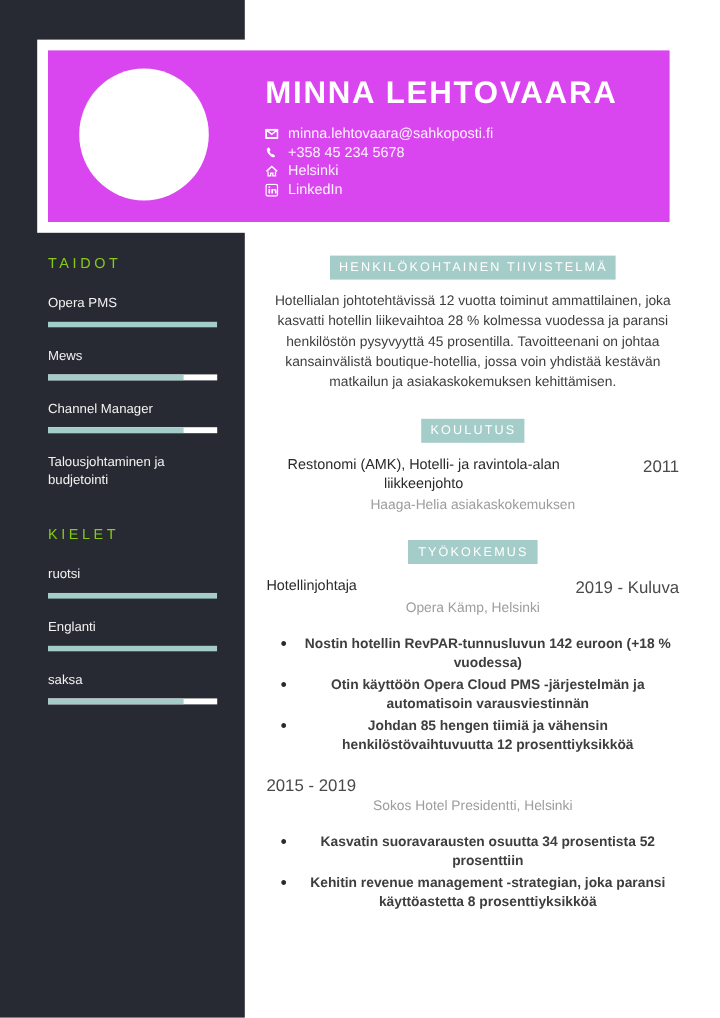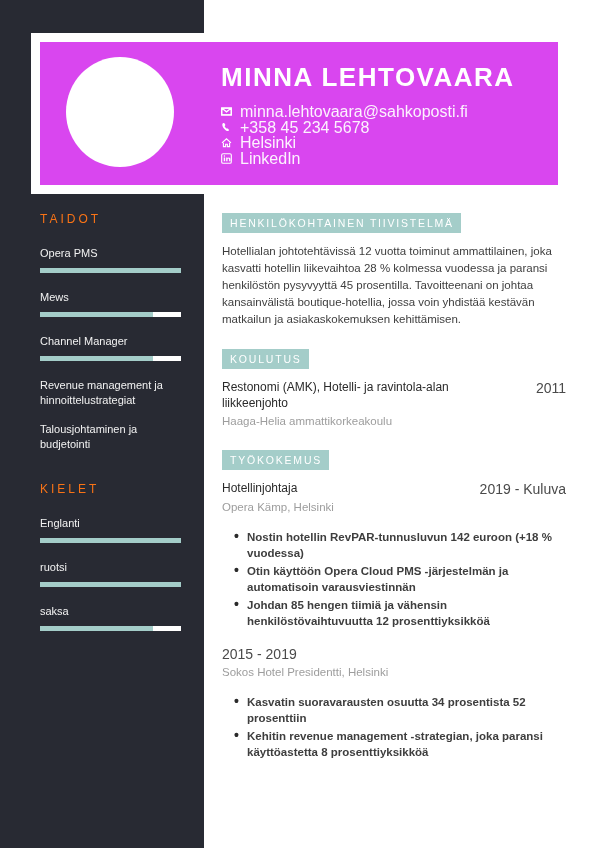--- a/index.html
+++ b/index.html
@@ -12,21 +12,21 @@
     color:#3e3e3e;
   }
 
   
   .sidebar {
     position:absolute; left:0; top:0; width:204px; height:848px;
     background:#282a33;
   }
   .sidebar-inner { padding:212px 22px 0 40px; }
   .side-heading {
-    color:#f97316; font-size:12px; letter-spacing:3px; font-weight:400;
+    color:#84cc16; font-size:12px; letter-spacing:3px; font-weight:400;
     margin-bottom:20px;
   }
   .skill-item { margin-bottom:17px; }
   .skill-label {
     color:#f2f2f2; font-size:11px; line-height:15px; margin-bottom:7px;
   }
   .skill-track {
     width:141px; height:5px; background:#ffffff; overflow:hidden;
   }
   .skill-fill { height:100%; background:#a4cdc9; }
@@ -46,28 +46,28 @@
     width:108px; height:110px; border-radius:50%; background:#ffffff;
   }
   .header-text { position:absolute; left:181px; top:20px; width:330px; }
   .person-name {
     color:#ffffff; font-size:26px; font-weight:700; letter-spacing:1.5px;
     white-space:nowrap;
   }
   .contact-list { margin-top:13px; }
   .contact-row {
     display:flex; align-items:flex-end; margin-bottom:4.5px;
-    color:rgba(255,255,255,0.93); font-size:16px; line-height:11px;
+    color:rgba(255,255,255,0.93); font-size:12px; line-height:11px;
   }
   .contact-icon { width:11px; height:11px; margin-right:8px; flex:0 0 11px; display:inline-flex; }
   .contact-icon svg { width:11px; height:11px; fill:#ffffff; }
 
   
   .main {
-    position:absolute; left:222px; top:213px; width:344px;
+    position:absolute; left:222px; top:213px; width:344px;text-align:center;
   }
   .chip {
     display:inline-block; background:#a4cdc9; color:#ffffff;
     font-size:10.5px; letter-spacing:1.8px; padding:4px 7px 4px 8px;
     margin-bottom:10px;
   }
   .summary-text { font-size:11.5px; line-height:17px; color:#3e3e3e; }
   .section { margin-bottom:21px; }
 
   .entry-head { display:flex; justify-content:space-between; }
@@ -120,40 +120,37 @@
       </div>
     </div>
 
     <div class="skill-item">
       <div class="skill-label">Channel Manager</div>
       <div class="skill-track">
         <div class="skill-fill" style="width: 80%;"></div>
       </div>
     </div>
 
-    <div class="skill-item no-bar">
-      <div class="skill-label">Revenue management ja hinnoittelustrategiat</div>
-    </div>
 
     <div class="skill-item no-bar">
       <div class="skill-label">Talousjohtaminen ja budjetointi</div>
     </div>
 
     <div class="lang-block">
       <div class="side-heading">KIELET</div>
 
       <div class="skill-item">
-        <div class="skill-label">Englanti</div>
+        <div class="skill-label">ruotsi</div>
         <div class="skill-track">
           <div class="skill-fill" style="width: 100%;"></div>
         </div>
       </div>
 
       <div class="skill-item">
-        <div class="skill-label">ruotsi</div>
+        <div class="skill-label">Englanti</div>
         <div class="skill-track">
           <div class="skill-fill" style="width: 100%;"></div>
         </div>
       </div>
 
       <div class="skill-item">
         <div class="skill-label">saksa</div>
         <div class="skill-track">
           <div class="skill-fill" style="width: 80%;"></div>
         </div>
@@ -217,21 +214,21 @@
     <p class="summary-text">Hotellialan johtotehtävissä 12 vuotta toiminut ammattilainen, joka kasvatti hotellin liikevaihtoa 28 % kolmessa vuodessa ja paransi henkilöstön pysyvyyttä 45 prosentilla. Tavoitteenani on johtaa kansainvälistä boutique-hotellia, jossa voin yhdistää kestävän matkailun ja asiakaskokemuksen kehittämisen.</p>
   </section>
 
   <section class="section">
     <div class="chip">KOULUTUS</div>
     <div>
       <div class="entry-head">
         <div class="entry-title">Restonomi (AMK), Hotelli- ja ravintola-alan liikkeenjohto</div>
         <div class="entry-date">2011</div>
       </div>
-      <div class="entry-sub">Haaga-Helia ammattikorkeakoulu</div>
+      <div class="entry-sub">Haaga-Helia asiakaskokemuksen</div>
     </div>
   </section>
 
   <section class="section">
     <div class="chip">TYÖKOKEMUS</div>
 
     <div class="job">
       <div class="entry-head">
         <div class="entry-title">Hotellinjohtaja</div>
         <div class="entry-date">2019 - Kuluva</div>

